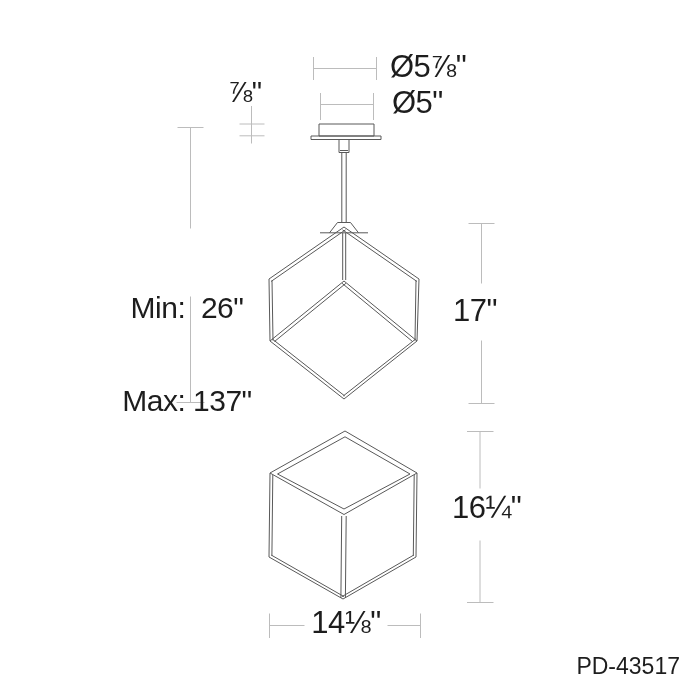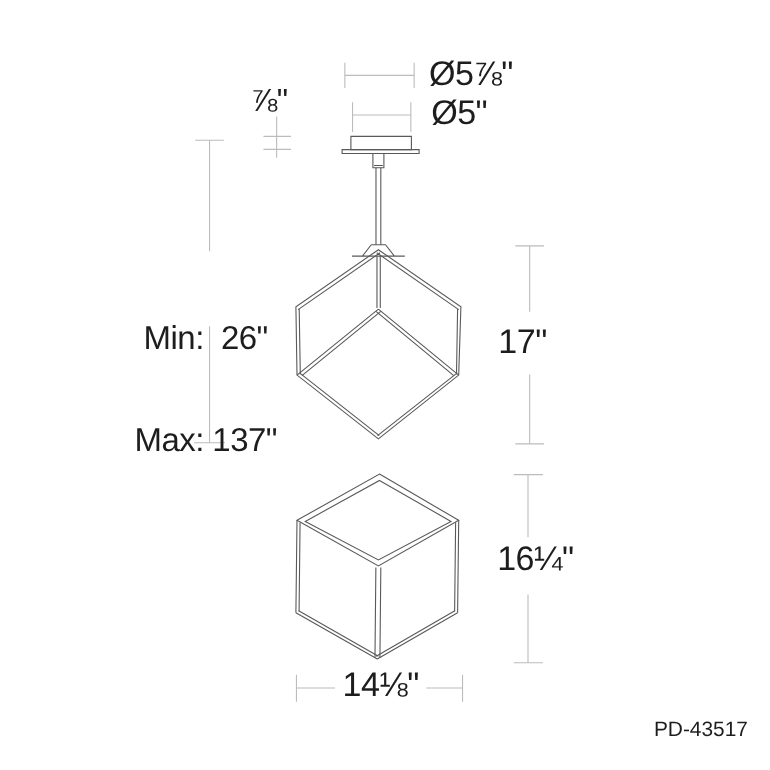--- a/index.html
+++ b/index.html
@@ -38,21 +38,21 @@
     font-size: 30px;
     line-height: 31px;
     letter-spacing: -0.5px;
     white-space: pre;
   }
   .product-code {
     position: absolute;
     right: 20px;
     top: 653px;
     color: #1d1d1d;
-    font-size: 19px;
+    font-size: 23px;
     letter-spacing: 0;
   }
 </style>
 </head>
 <body>
 
 <div class="canvas">
 
   <svg width="700" height="700" viewBox="0 0 700 700">
 

